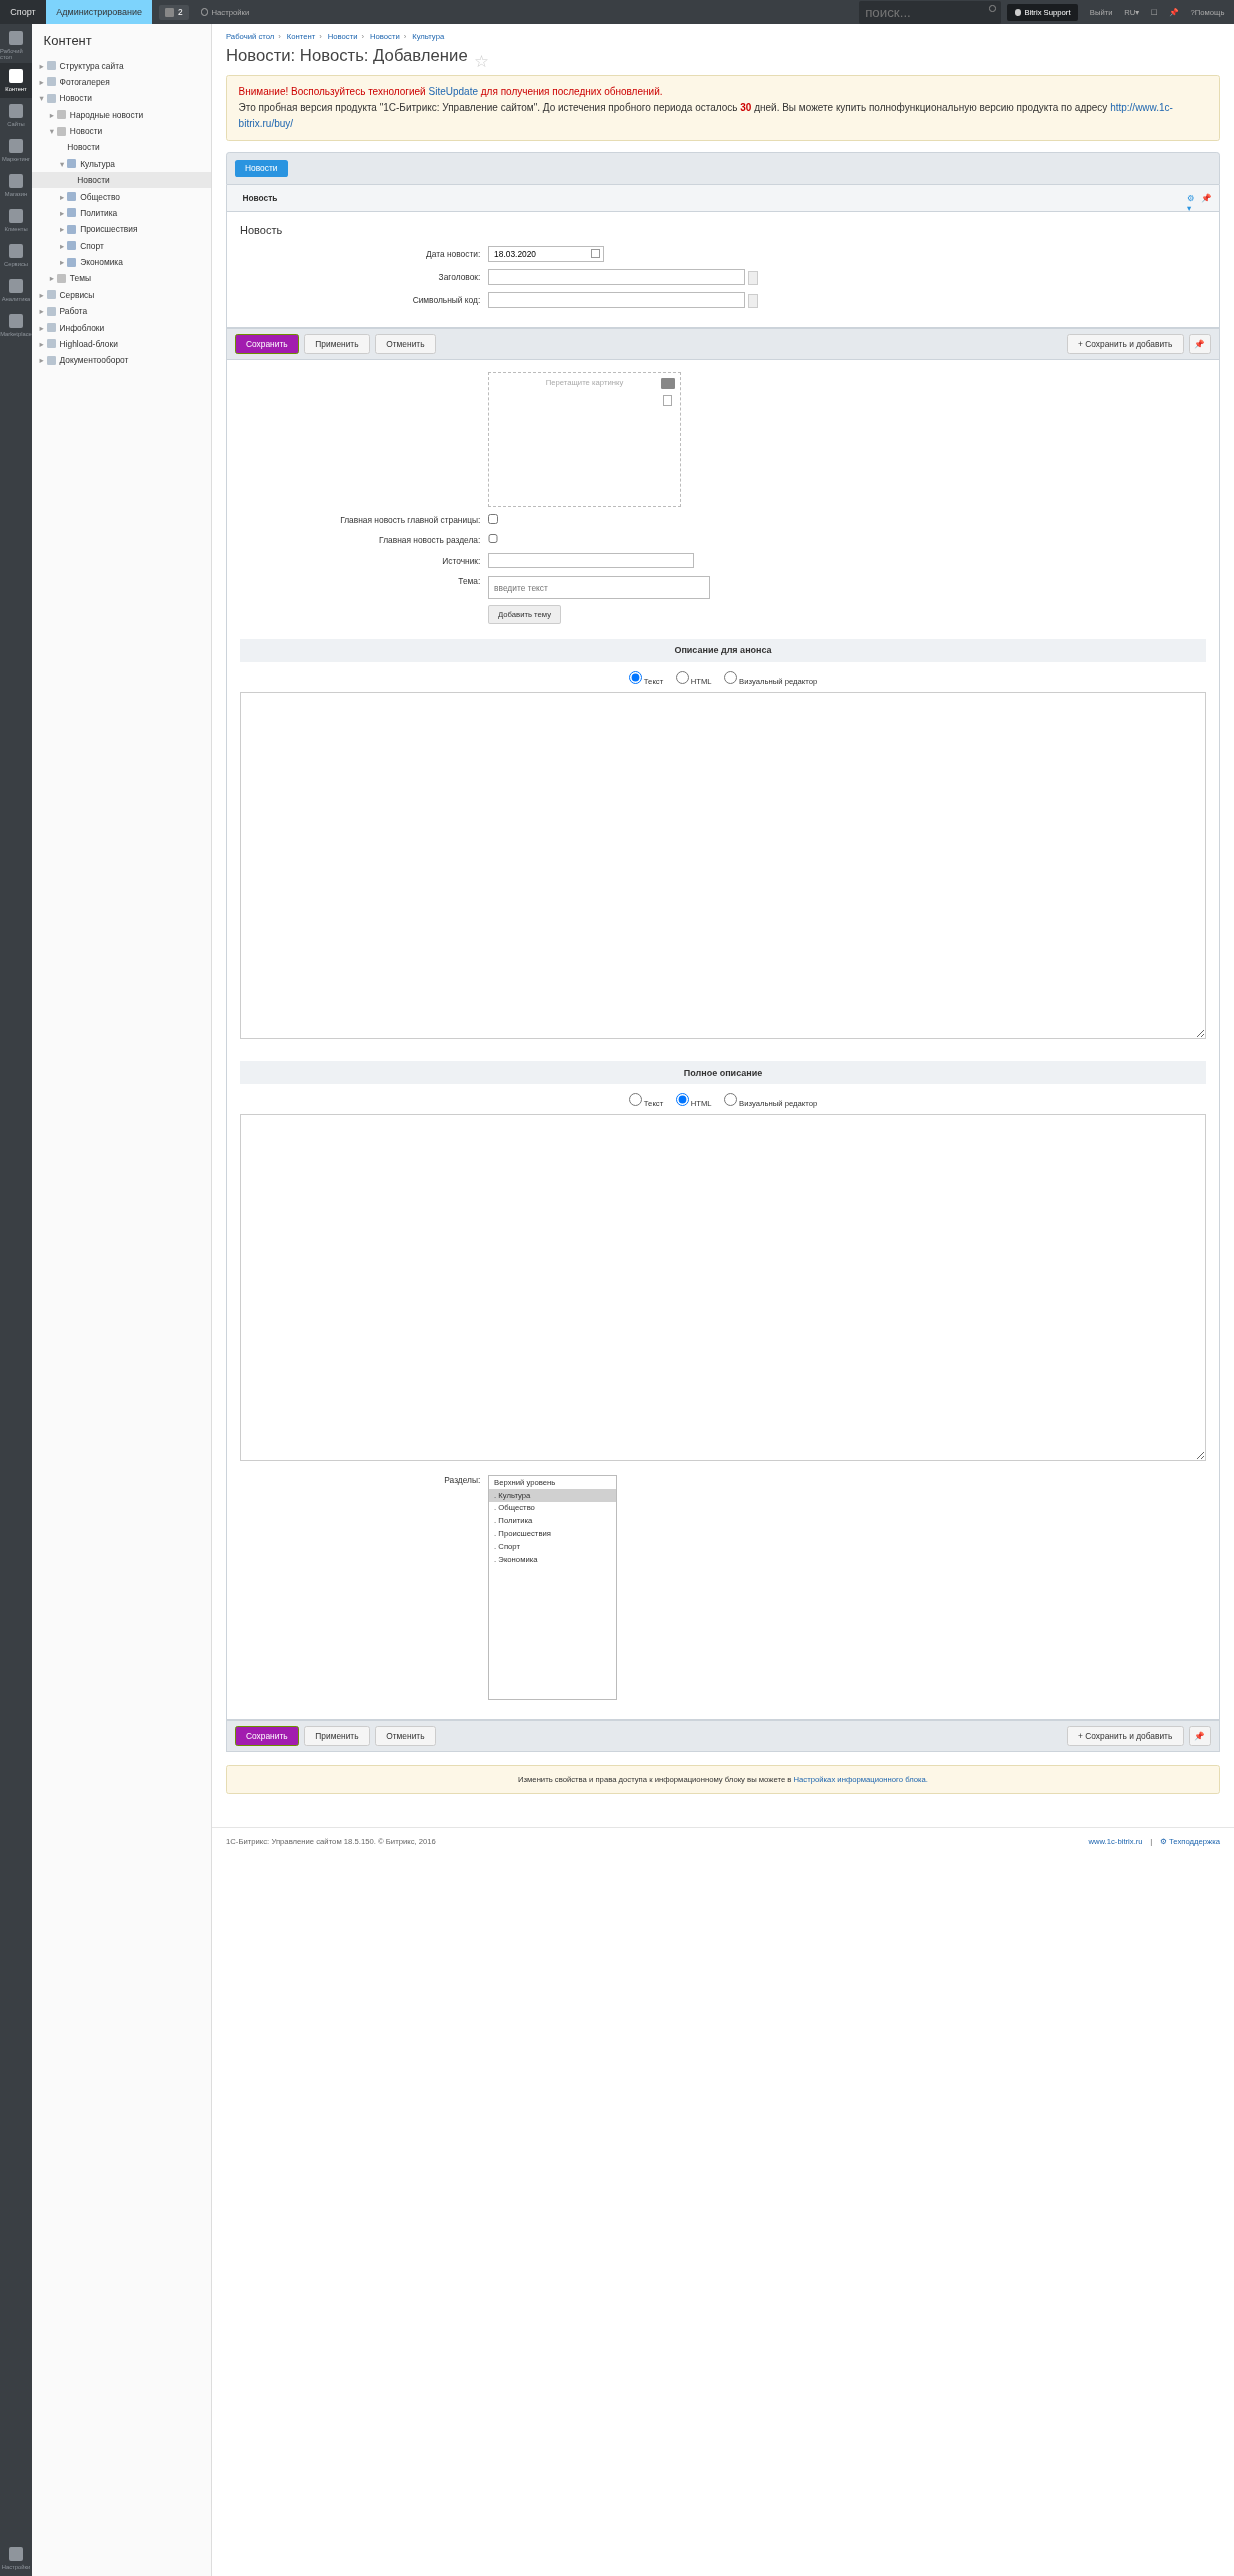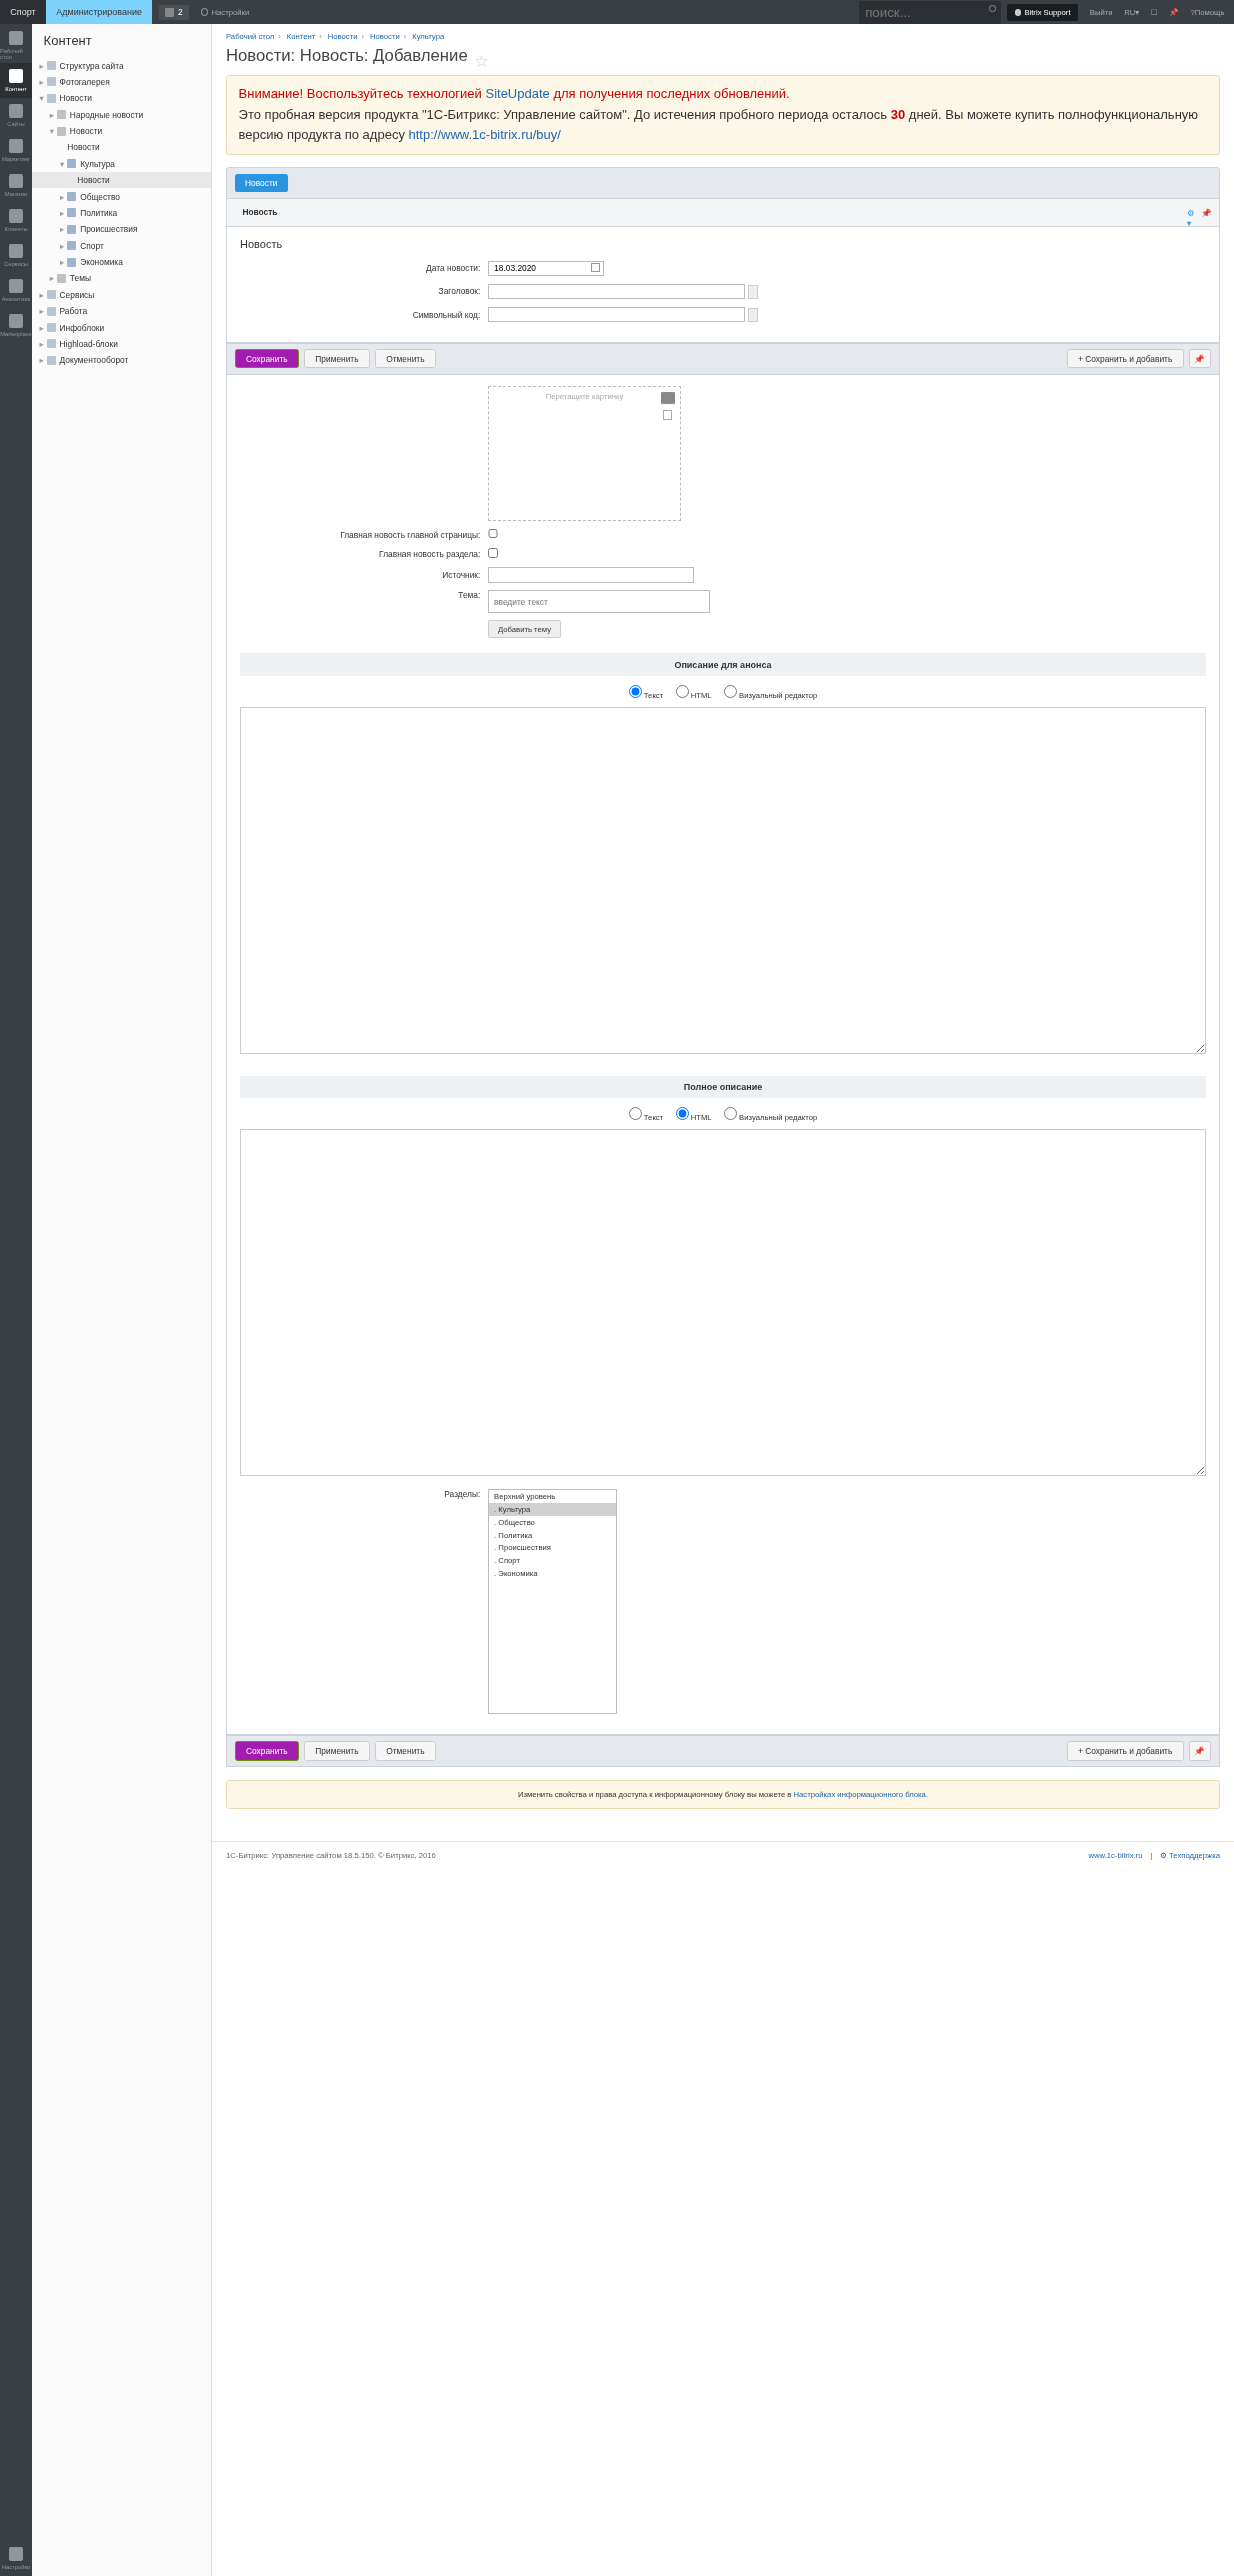--- a/index.html
+++ b/index.html
@@ -40,21 +40,21 @@
 .tn .tico.cal{background:#c0c0c0}
 .d0{padding-left:6.4px}.d1{padding-left:16.7px}.d2{padding-left:27px}.d3{padding-left:37px}
 
 
 #main{margin-left:212px;padding:7.7px 14px 19.3px}
 .crumbs{font-size:7.7px;color:#666;margin-bottom:5.1px}
 .crumbs span{color:#888;margin:0 3.9px}
 h1{font-size:16.7px;font-weight:normal;color:#444;margin-bottom:9px;display:flex;align-items:center}
 .fav{width:10.3px;height:10.3px;margin-left:6.4px;color:#ccc}
 
-.alert{background:#fdf7e7;border:0.6px solid #e6dcb3;padding:7.7px 11.6px;margin-bottom:11.6px;border-radius:2.6px;font-size:13px;line-height:1.6}
+.alert{background:#fdf7e7;border:0.6px solid #e6dcb3;padding:7.7px 11.6px;margin-bottom:11.6px;border-radius:2.6px;font-size:10px;line-height:1.6}
 .alert .warn{color:#c00}
 .alert .days{color:#c00;font-weight:bold}
 .hint{background:#fdf7e7;border:0.6px solid #e6dcb3;padding:9px 11.6px;margin:13px 0;border-radius:2.6px;font-size:7.7px;text-align:center}
 
 .tabbar{background:#e5e9ed;border:0.6px solid #ccd3da;border-radius:3.2px 3.2px 0 0;padding:6.4px 7.7px}
 .tabbtn{background:#2a94e0;color:#fff;padding:3.9px 10.3px;border-radius:2.6px;font-size:8.4px;display:inline-block}
 .subtab{background:#f3f5f7;border:0.6px solid #ccd3da;border-top:none;padding:5.1px 9px;display:flex;align-items:center}
 .subtab .st{font-weight:bold;padding:3.2px 6.4px}
 .subtab .tools{margin-left:auto;display:flex;gap:5.1px}
 .toolico{width:9px;height:9px}

